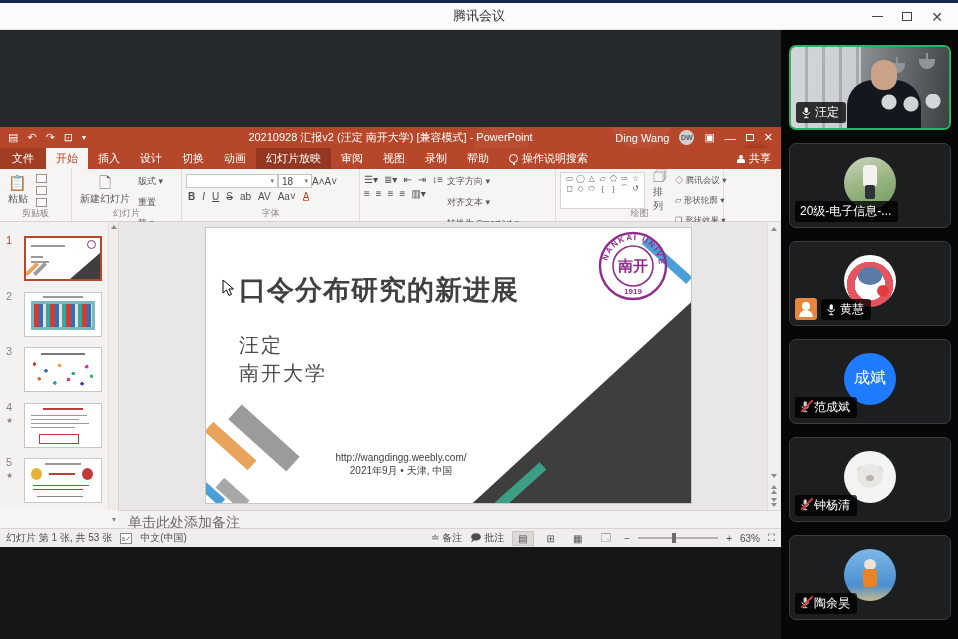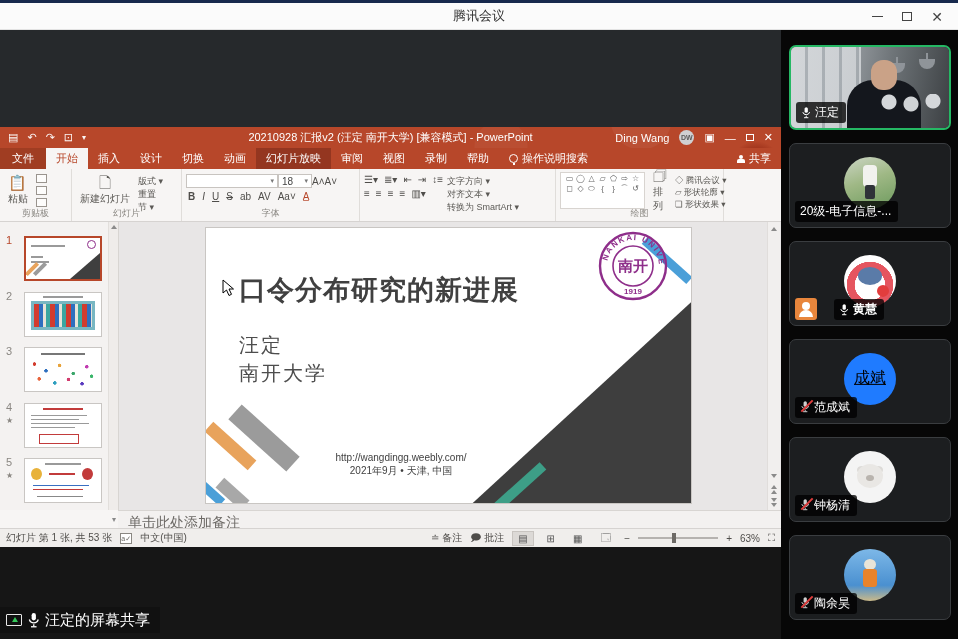--- a/index.html
+++ b/index.html
@@ -71,21 +71,21 @@
   .bigbtn .bicon { font-size:15px; line-height:1; }
   .minicol { display:flex; flex-direction:column; justify-content:flex-start; gap:3px; padding-top:2px; }
   .miniicon { width:11px; height:9px; border:1px solid #9a948e; background:#fdfcfb; }
   .fontgrid { display:flex; flex-direction:column; gap:3px; padding-top:2px; }
   .row { display:flex; align-items:center; }
   .combo { border:1px solid #c8c4c0; background:#fff; height:14px; display:flex; align-items:center; justify-content:space-between; padding:0 3px; color:#444; }
   .combo .car { font-size:7px; color:#777; }
   .glyphbtn { font-size:10px; color:#4f4d4a; }
   .b { font-weight:bold; } .i { font-style:italic; } .u { text-decoration:underline; } .s { text-decoration:line-through; }
   .shapebox { border:1px solid #d8d4d0; background:#fff; padding:1px 3px; display:grid; grid-template-columns:repeat(7,11px); grid-auto-rows:10px; font-size:8px; color:#666; line-height:10px; text-align:center; }
-  .txtstack { display:flex; flex-direction:column; gap:0; justify-content:flex-start; padding-top:3px; font-size:9px; color:#5b5955; white-space:nowrap; }
+  .txtstack { display:flex; flex-direction:column; gap:8px; justify-content:flex-start; padding-top:3px; font-size:9px; color:#5b5955; white-space:nowrap; }
   .ribbon-collapse { position:absolute; right:6px; bottom:2px; font-size:8px; color:#888; }
   .thumbs { position:absolute; left:0; top:95px; width:118px; height:288px; background:#f4f2f1; overflow:hidden; }
   .thumb-scroll { position:absolute; right:0; top:0; width:10px; height:288px; background:#efecea; border-left:1px solid #e2dfdc; }
   .tri-up { width:0; height:0; border-left:3px solid transparent; border-right:3px solid transparent; border-bottom:4px solid #8a8a8a; margin:3px auto; }
   .tri-down { width:0; height:0; border-left:3px solid transparent; border-right:3px solid transparent; border-top:4px solid #8a8a8a; margin:3px auto; }
   .thumb-item { position:absolute; left:0; width:108px; }
   .thumb-num { position:absolute; left:6px; top:0; font-size:11px; color:#8a8782; }
   .thumb-num.sel { color:#b7472a; }
   .thumb-star { position:absolute; left:6px; top:15px; font-size:8px; color:#8a8782; }
   .thumb-box { position:absolute; left:24px; top:2px; width:78px; height:45px; background:#fff; border:1px solid #c9c6c3; overflow:hidden; }
@@ -153,25 +153,25 @@
   .mon-icon { position:relative; width:16px; height:12px; border:1.5px solid #e8e8e8; border-radius:1px; background:#111; }
   .mon-icon:after { content:""; position:absolute; left:5px; top:2px; width:0; height:0; border-left:3px solid transparent; border-right:3px solid transparent; border-bottom:5px solid #35c75a; }
 
   
   .sidebar { position:absolute; left:781px; top:0; width:177px; height:609px; background:#070707; }
   .tile { position:absolute; left:8px; width:162px; height:85px; background:#1c1e20; border:1px solid #3a3d40; border-radius:7px; overflow:hidden; }
   .tile.active { border:2px solid #25b864; }
   .name-badge { position:absolute; left:5px; bottom:5px; background:rgba(0,0,0,.78); border-radius:3px; padding:2px 7px 2px 5px;
                 display:flex; align-items:center; gap:4px; color:#fff; font-size:12px; white-space:nowrap; max-width:150px; }
   .avatar { position:absolute; left:50%; top:50%; transform:translate(-50%,-56%); width:52px; height:52px; border-radius:50%; overflow:hidden; }
-  .avatar-blue { background:#1f7bff; display:flex; align-items:center; justify-content:center; color:#000000; font-size:16px;text-decoration:underline; }
+  .avatar-blue { background:#1f7bff; display:flex; align-items:center; justify-content:center; color:#ffffff; font-size:16px; }
   .role-badge { position:absolute; left:5px; bottom:5px; width:22px; height:22px; background:#e8863c; border-radius:3px; }
   .role-badge:before { content:""; position:absolute; left:7px; top:4px; width:8px; height:8px; border-radius:50%; background:#fff; }
   .role-badge:after { content:""; position:absolute; left:4px; top:12px; width:14px; height:7px; border-radius:7px 7px 0 0; background:#fff; }
-  .name-badge.shifted { left:44px;font-weight:bold; }
+  .name-badge.shifted { left:31px; }
 
   
   .vid { position:absolute; inset:0; background:linear-gradient(100deg,#b9bdc1 0%,#9da2a7 30%,#6e7478 60%,#3c4043 100%); }
   .vid-win { position:absolute; left:0; top:0; width:70px; height:85px;
       background:repeating-linear-gradient(90deg,#d9dcdf 0 14px,#aab0b5 14px 17px); opacity:.8; }
   .vid-lamp { position:absolute; width:16px; height:10px; border-radius:0 0 8px 8px; background:#8f9499; }
   .vid-lamp:before { content:""; position:absolute; left:7px; top:-6px; width:2px; height:6px; background:#8f9499; }
   .vid-person { position:absolute; right:28px; bottom:-10px; width:74px; height:58px; border-radius:26px 26px 0 0; background:#14171d; }
   .vid-head { position:absolute; right:52px; bottom:38px; width:26px; height:30px; border-radius:12px; background:#caa287; }
   .vid-chairs { position:absolute; right:2px; bottom:8px; width:70px; height:26px;
@@ -513,30 +513,20 @@
           <span>−</span>
           <div class="zoom-track">
               <div class="zoom-thumb"></div>
             </div>
           <span>+</span>
           <span>63%</span>
           <span>⛶</span>
         </div>
       </div>
 
-      <div class="share-banner">
-        <div class="mon-icon"></div>
-        <svg class="mic" width="13" height="16" viewBox="0 0 14 17">
-          <rect x="5" y="1" width="4.6" height="8" rx="2.3" fill="#fff"></rect>
-          <path d="M2.5,8 a5,5 0 0 0 9.6,0" stroke="#fff" stroke-width="1.4" fill="none"></path>
-          <line x1="7.3" y1="13" x2="7.3" y2="15.5" stroke="#fff" stroke-width="1.4"></line>
-          <line x1="4.3" y1="15.8" x2="10.3" y2="15.8" stroke="#fff" stroke-width="1.4"></line>
-        </svg>
-        <span class="share-banner-text">汪定的屏幕共享</span>
-      </div>
     </div>
 
     <div class="sidebar">
 
       <div class="tile active" style="top:15px;">
         <div class="vid">
           <div class="vid-win"></div>
           <div class="vid-lamp" style="right:44px; top:16px;"></div>
           <div class="vid-lamp" style="right:14px; top:12px;"></div>
           <div class="vid-person"></div>

